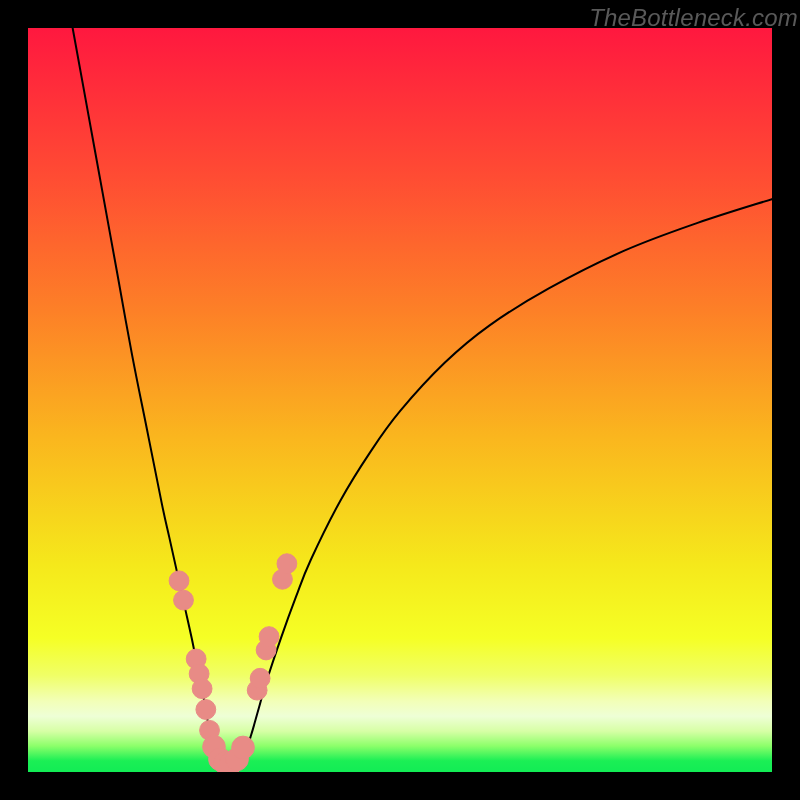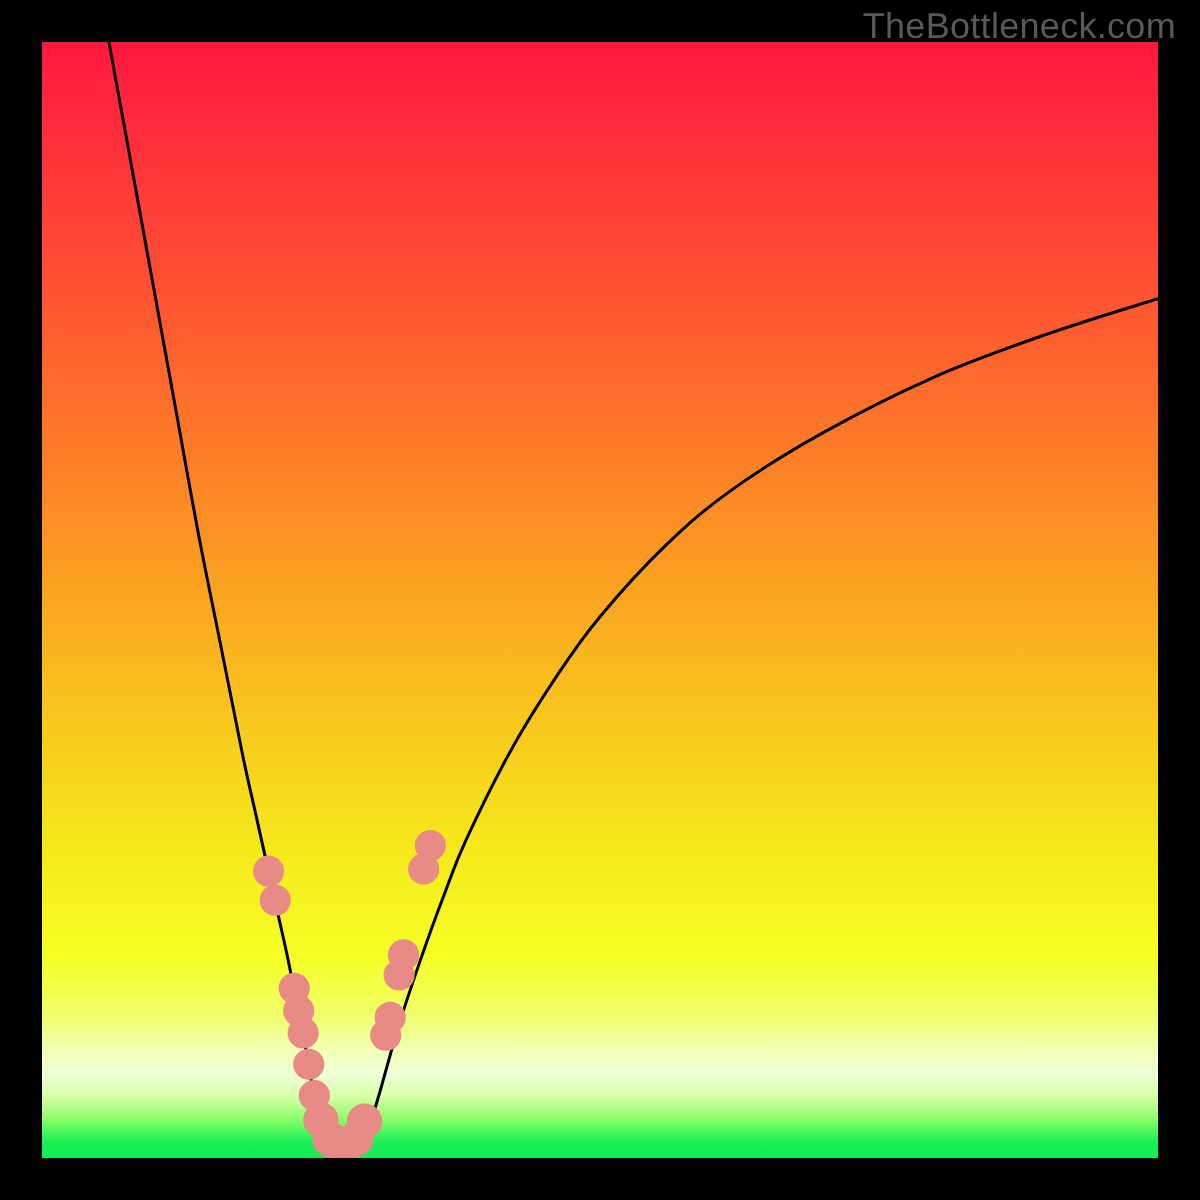--- a/index.html
+++ b/index.html
@@ -70,14 +70,14 @@
         <circle cx="209.06" cy="731.35" r="11.31" fill="#e88b86" stroke="#e88b86"></circle>
         <circle cx="215.02" cy="719.45" r="11.31" fill="#e88b86" stroke="#e88b86"></circle>
         <circle cx="229.15" cy="662.16" r="9.90" fill="#e88b86" stroke="#e88b86"></circle>
         <circle cx="232.13" cy="650.26" r="9.90" fill="#e88b86" stroke="#e88b86"></circle>
         <circle cx="238.08" cy="621.98" r="9.90" fill="#e88b86" stroke="#e88b86"></circle>
         <circle cx="241.06" cy="608.59" r="9.90" fill="#e88b86" stroke="#e88b86"></circle>
         <circle cx="254.45" cy="551.30" r="9.90" fill="#e88b86" stroke="#e88b86"></circle>
         <circle cx="258.91" cy="535.68" r="9.90" fill="#e88b86" stroke="#e88b86"></circle>
       </svg>
   </div>
-  <div class="watermark" style="right: 16px; top: 4px;">TheBottleneck.com</div>
+  <div class="watermark" style="right: 2px; top: 4px; font-style: italic;">TheBottleneck.com</div>
 </div>
 
 </body></html>

